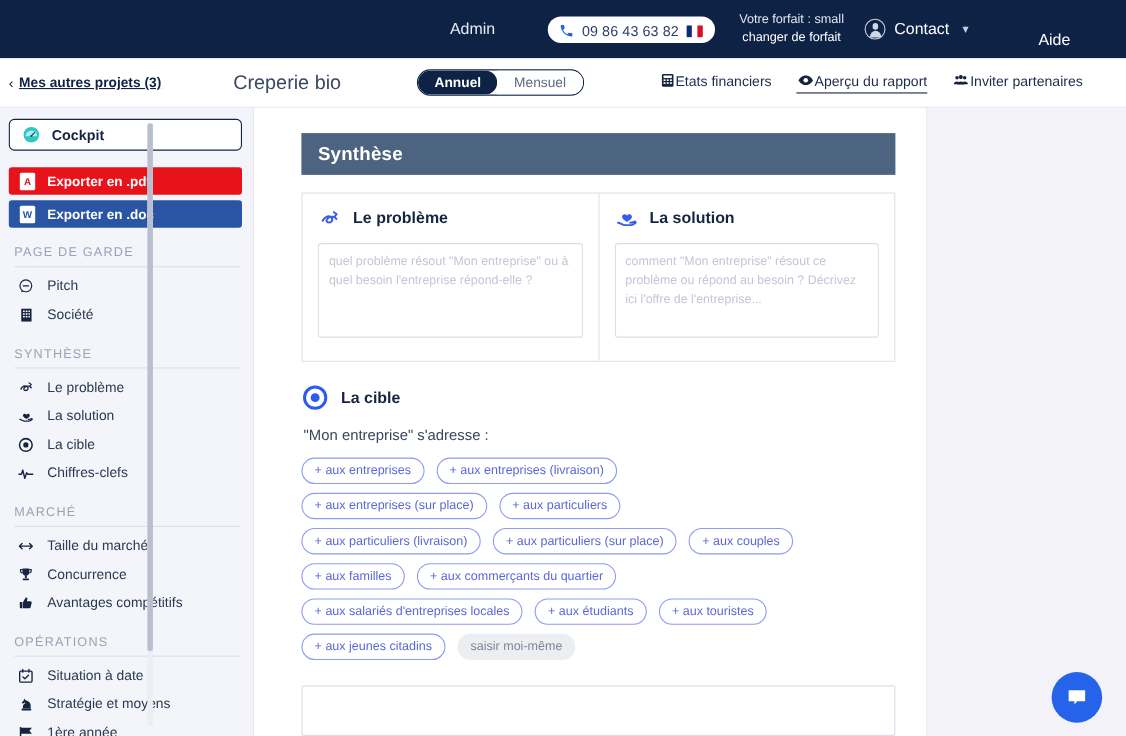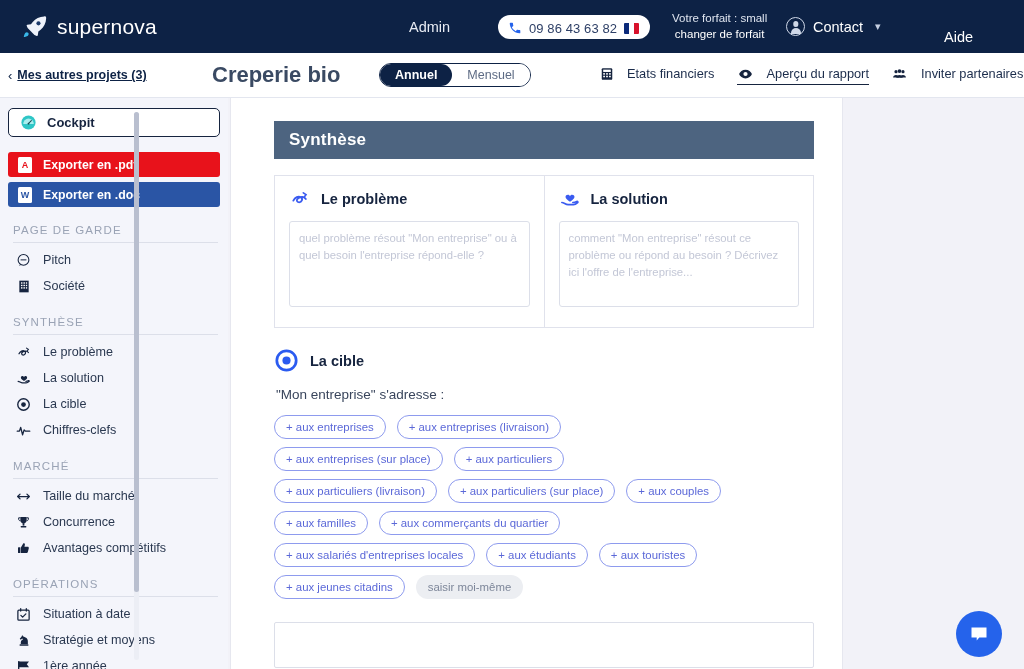--- a/index.html
+++ b/index.html
@@ -68,37 +68,37 @@
     border-bottom: 1px solid #e3e6ef;
     display: flex; align-items: center; position: relative;
   }
   .back-link {
     position: absolute; left: 8px;
     display: flex; align-items: center; gap: 5px;
     color: #0d2245; font-size: 12.5px;
   }
   .back-link .chev { font-size: 13px; }
   .back-link .txt { text-decoration: underline; font-weight: bold; }
-  .proj-title { position: absolute; left: 212px; color: #3a4a63; font-size: 22px; font-weight: bold; }
+  .proj-title { position: absolute; left: 212px; color: #3a4a63; font-size: 18px; }
 
   .toggle {
     position: absolute; left: 379px;
     display: flex; border: 1px solid #0d2245;
     border-radius: 14px; overflow: hidden; height: 24px;
   }
   .toggle div {
     display: flex; align-items: center; justify-content: center;
     font-size: 12.5px; padding: 0 15px;
   }
   .toggle .on { background: #0d2245; color: #ffffff; font-weight: bold; border-radius: 13px; }
   .toggle .off { background: #ffffff; color: #5d6b84; }
 
   .subnav { position: absolute; left: 600px; display: flex; align-items: center; gap: 22px; }
   .subnav-item {
-    display: flex; align-items: flex-end; gap: 13px;
+    display: flex; align-items: flex-start; gap: 0;
     color: #1b2c4b; font-size: 12.8px; padding-bottom: 3px;
   }
   .subnav-item.active { border-bottom: 1.6px solid #16243f; }
 
   
   .body-row { display: flex; height: 571px; }
 
   .sidebar {
     width: 228px; background: #f4f5fb;
     padding: 10px 8px 0 8px; overflow: hidden; position: relative;
@@ -200,28 +200,20 @@
   .fab {
     position: absolute; right: 22px; bottom: 12px;
     width: 46px; height: 46px; border-radius: 50%;
     background: #2563eb; display: flex; align-items: center; justify-content: center;
   }
 </style>
 </head>
 <body>
 
 <div class="topbar">
-  <div class="logo-wrap">
-    <svg class="rocket" viewBox="0 0 24 24">
-      <path d="M20.5 2.2c-4.4.2-8 2-10.6 5.1L8.3 9.4l-3.4.5c-.5.1-.8.5-.6 1l.9 2.1 6.3 6.3 2.1.9c.5.2.9-.1 1-.6l.5-3.4 2.1-1.6c3.1-2.6 4.9-6.2 5.1-10.6.1-1.3-.5-1.9-1.8-1.8z" fill="#eef2fa"></path>
-      <path d="M3.2 17.4c-1.1 1.1-1.5 3.9-1.5 3.9s2.8-.4 3.9-1.5c.7-.7.7-1.8 0-2.4-.6-.7-1.7-.7-2.4 0z" fill="#39b7e8"></path>
-      <circle cx="15.2" cy="8.6" r="1.9" fill="#1b3a6b"></circle>
-    </svg>
-    <span class="logo-text">supernova</span>
-  </div>
 
   <div class="top-admin">Admin</div>
 
   <div class="phone-pill">
     <svg width="14" height="14" viewBox="0 0 24 24">
       <path d="M6.6 10.8c1.4 2.8 3.8 5.1 6.6 6.6l2.2-2.2c.3-.3.7-.4 1-.2 1.2.4 2.4.6 3.7.6.6 0 1 .4 1 1V20c0 .6-.4 1-1 1C10.7 21 3 13.3 3 3.9c0-.6.4-1 1-1h3.5c.6 0 1 .4 1 1 0 1.3.2 2.5.6 3.7.1.3 0 .7-.2 1l-2.3 2.2z" fill="#2563eb"></path>
     </svg>
     <span class="phone-num">09 86 43 63 82</span>
     <span class="flag">
         <i class="b"></i>

